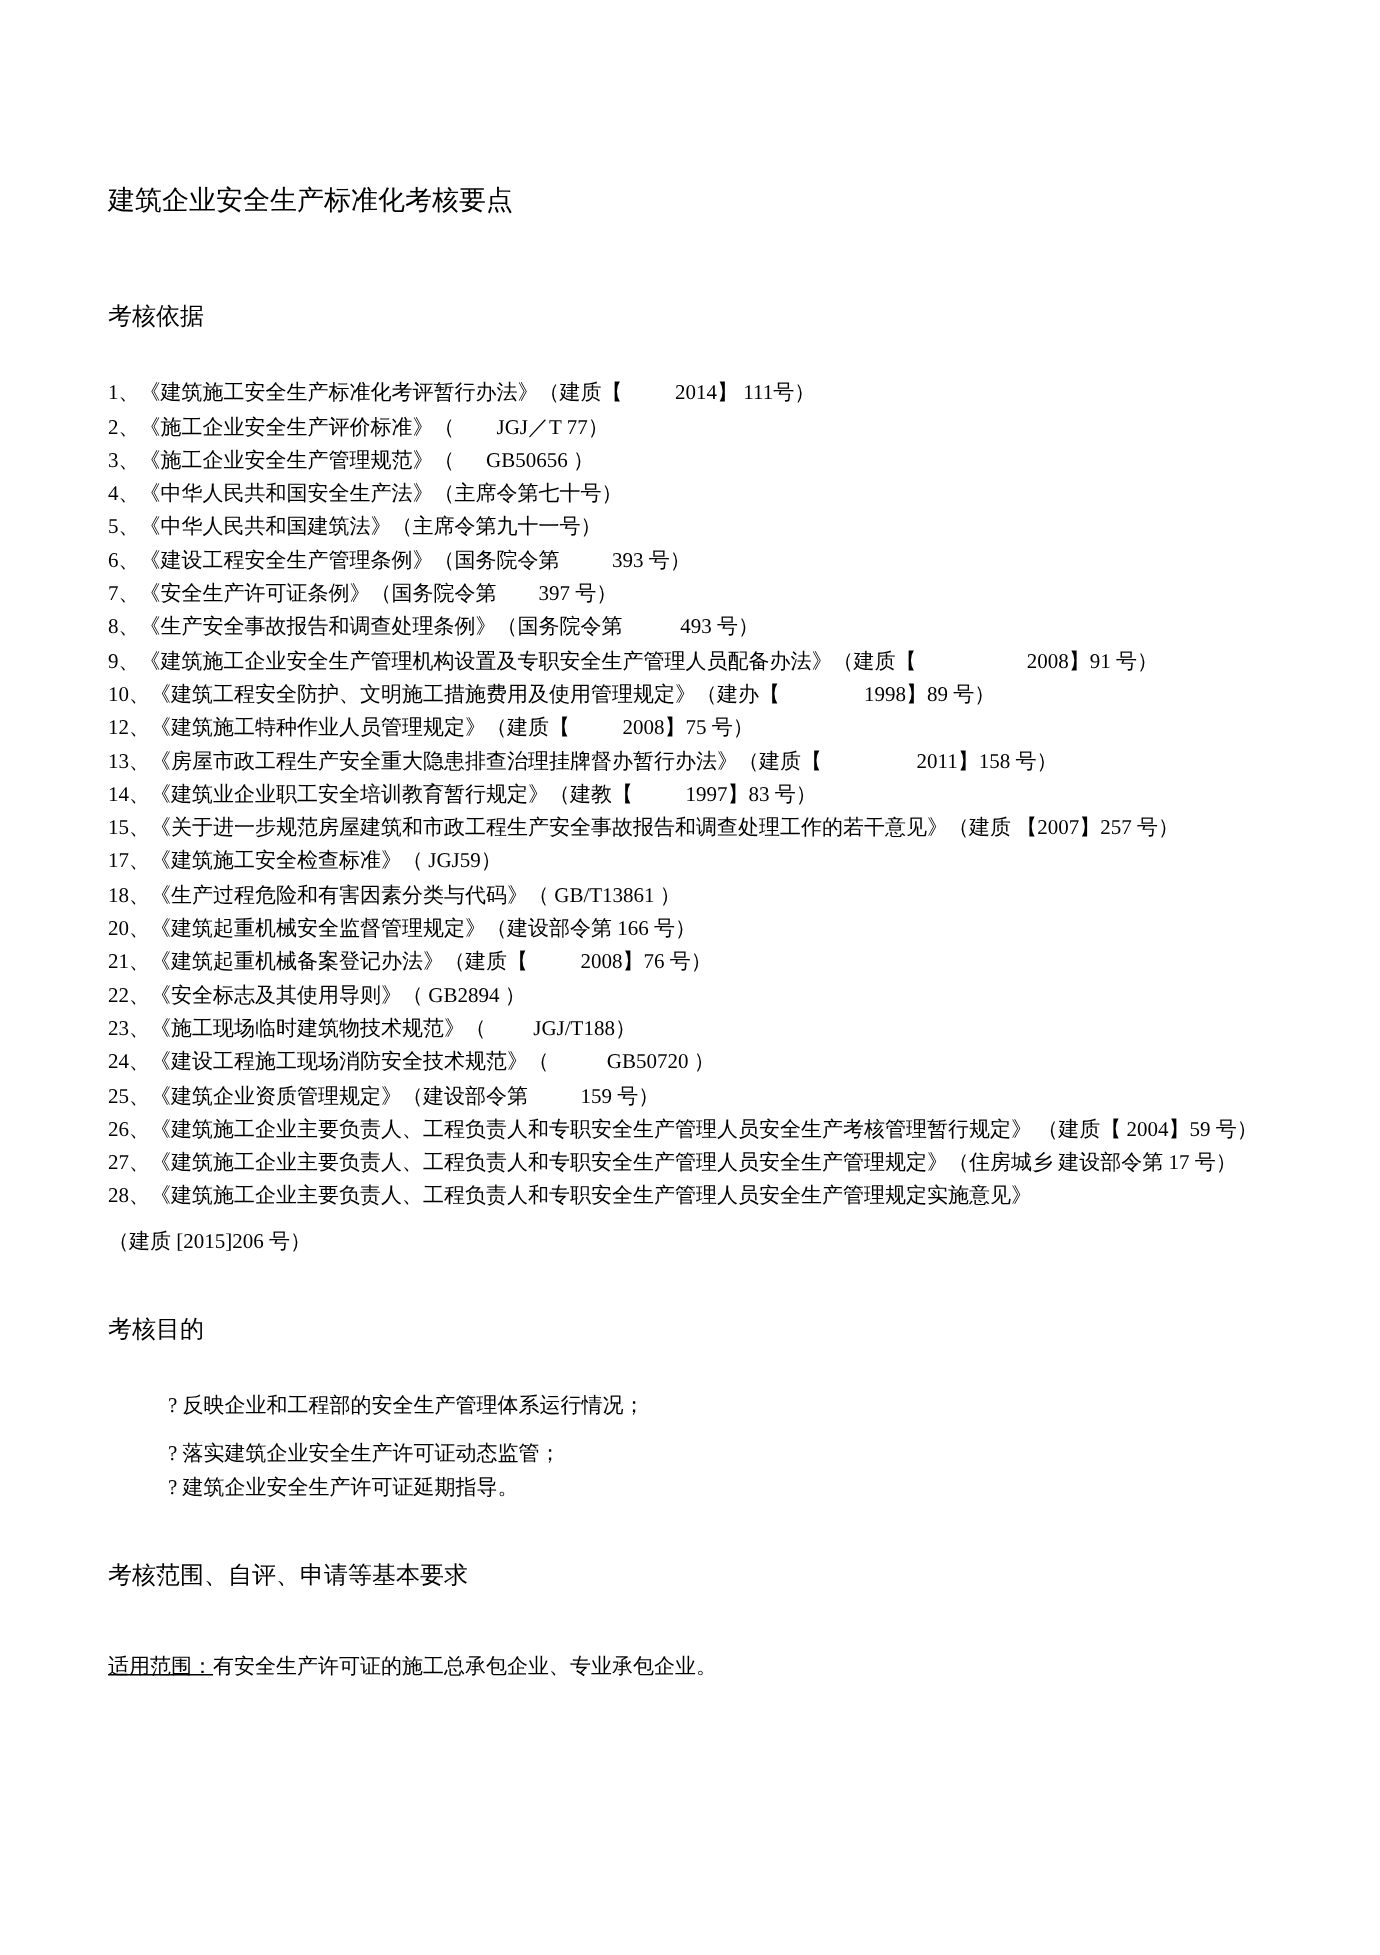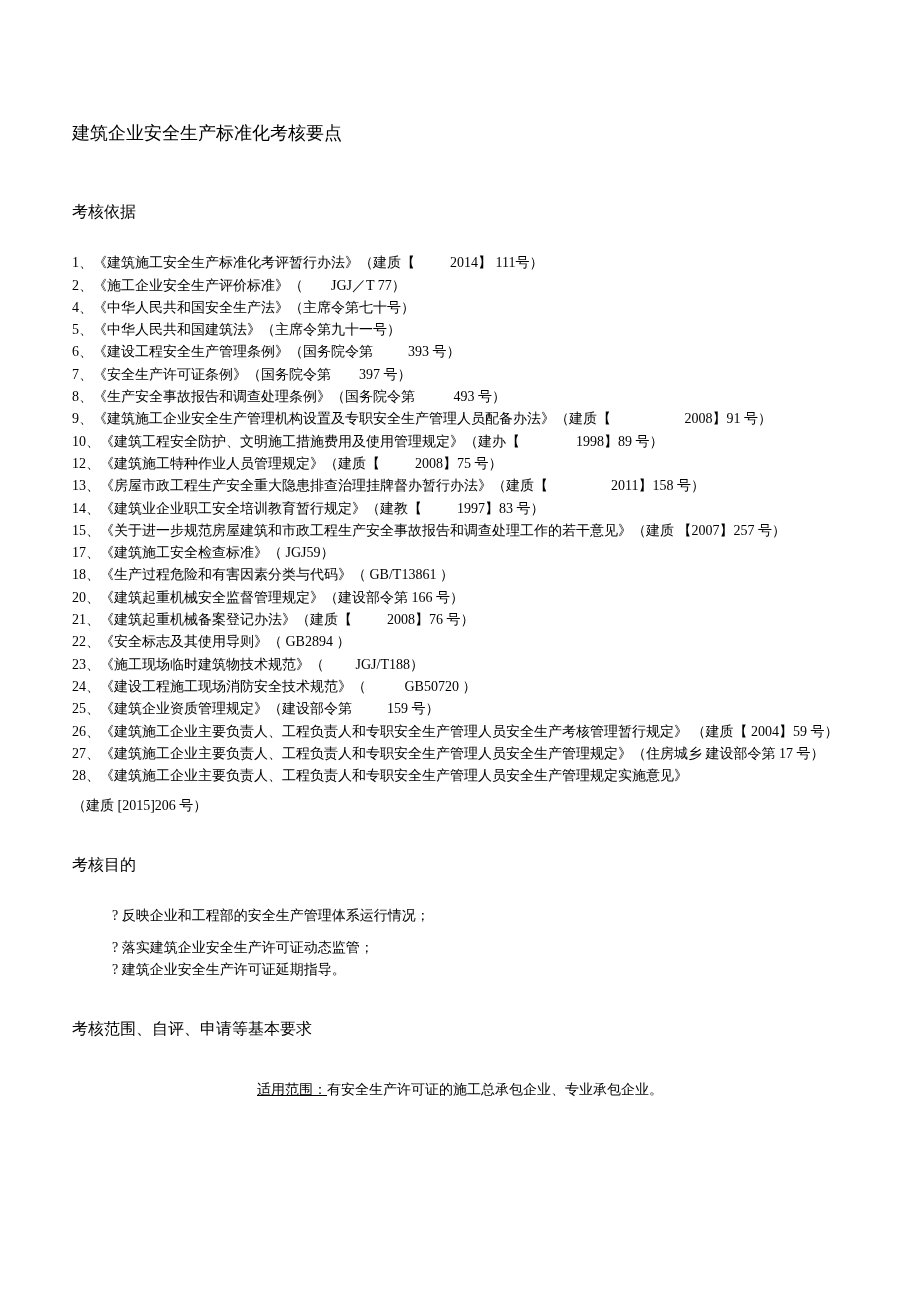--- a/index.html
+++ b/index.html
@@ -36,36 +36,37 @@
   .bullets {
     margin: 14px 0 14px 40px;
   }
   .bullets .b {
     margin-bottom: 2px;
   }
   .bullets .b.gap {
     margin-top: 12px;
   }
   .center {
-    text-align: center;
+    text-align: left;
   }
   .u {
     text-decoration: underline;
   }
 </style>
 </head>
 <body>
 
 <h1>建筑企业安全生产标准化考核要点</h1>
 
 <h2>考核依据</h2>
 
 <div class="list" id="basis-list">
     <div class="item">1、《建筑施工安全生产标准化考评暂行办法》（建质【          2014】 111号）</div>
     <div class="item">2、《施工企业安全生产评价标准》（        JGJ／T 77）</div>
+    <div class="item">3、《施工企业安全生产管理规范》（      GB50656 ）</div>
     <div class="item">4、《中华人民共和国安全生产法》（主席令第七十号）</div>
     <div class="item">5、《中华人民共和国建筑法》（主席令第九十一号）</div>
     <div class="item">6、《建设工程安全生产管理条例》（国务院令第          393 号）</div>
     <div class="item">7、《安全生产许可证条例》（国务院令第        397 号）</div>
     <div class="item">8、《生产安全事故报告和调查处理条例》（国务院令第           493 号）</div>
     <div class="item">9、《建筑施工企业安全生产管理机构设置及专职安全生产管理人员配备办法》（建质【                     2008】91 号）</div>
     <div class="item">10、《建筑工程安全防护、文明施工措施费用及使用管理规定》（建办【                1998】89 号）</div>
     <div class="item">12、《建筑施工特种作业人员管理规定》（建质【          2008】75 号）</div>
     <div class="item">13、《房屋市政工程生产安全重大隐患排查治理挂牌督办暂行办法》（建质【                  2011】158 号）</div>
     <div class="item">14、《建筑业企业职工安全培训教育暂行规定》（建教【          1997】83 号）</div>

